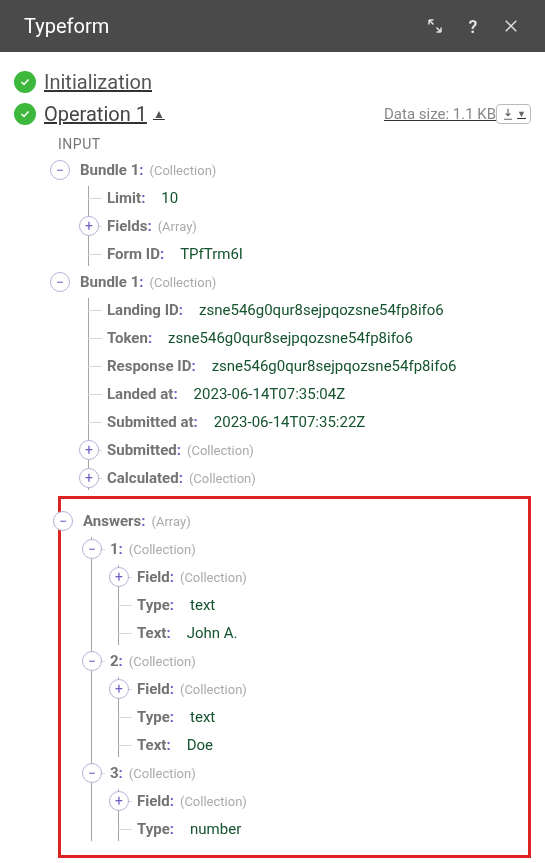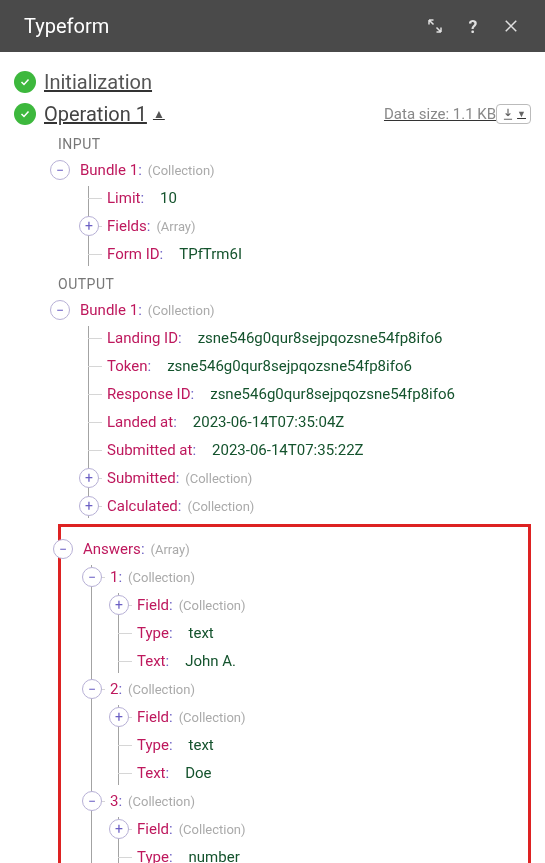--- a/index.html
+++ b/index.html
@@ -57,21 +57,21 @@
     content:""; position:absolute; left:-1px; top:12px; width:14px; height:1px; background:#d6d6d6;
   }
   .children > .node { padding-left: 18px; }
 
   .toggle {
     position:absolute; left:-10px; top:2px;
     width:20px; height:20px; border:1px solid #b7b0d6; border-radius:50%; background:#fff;
     display:flex; align-items:center; justify-content:center; font-size:14px; line-height:1;
     color:#6b5fc4; cursor:pointer;
   }
-  .key { color:#be185d; }
+  .key { color:#737373;font-weight:bold; }
   .key::after { content: ":"; color:#6b5fc4; }
   .val { color:#14532d; margin-left:12px; }
   .annot { color:#aaa; font-size:13px; margin-left:2px; }
 
   .hl { border:3px solid #d22; margin: 6px 0 0 44px; padding: 6px 8px 10px 0; }
 
 </style>
 </head>
 <body>
 
@@ -148,21 +148,20 @@
           <div class="node">
             <div class="row">
               <span class="key">Form ID</span>
               <span class="val">TPfTrm6I</span>
             </div>
           </div>
         </div>
       </div>
     </div>
 
-    <div class="sec-title">OUTPUT</div>
     <div class="tree">
       <div class="node">
         <span class="toggle">−</span>
         <div class="row">
           <span class="key">Bundle 1</span>
           <span class="annot">(Collection)</span>
         </div>
         <div class="children">
           <div class="node">
               <div class="row">

